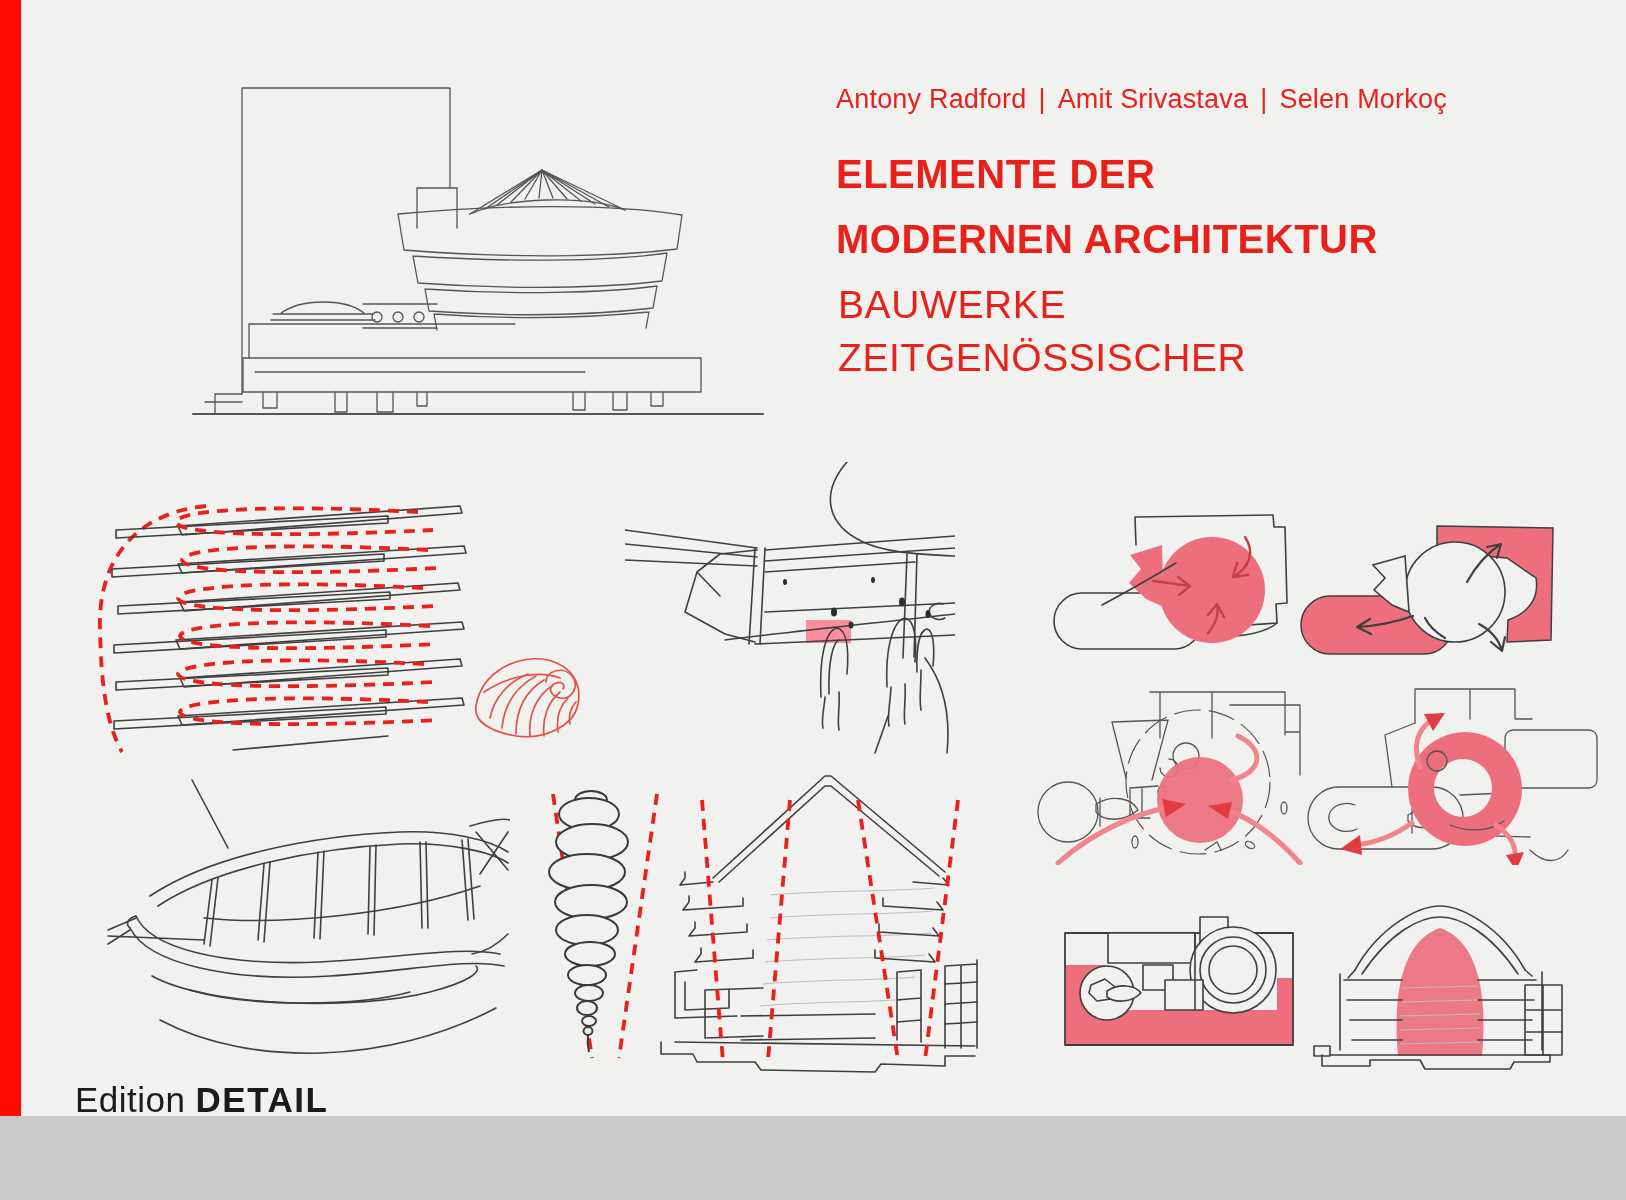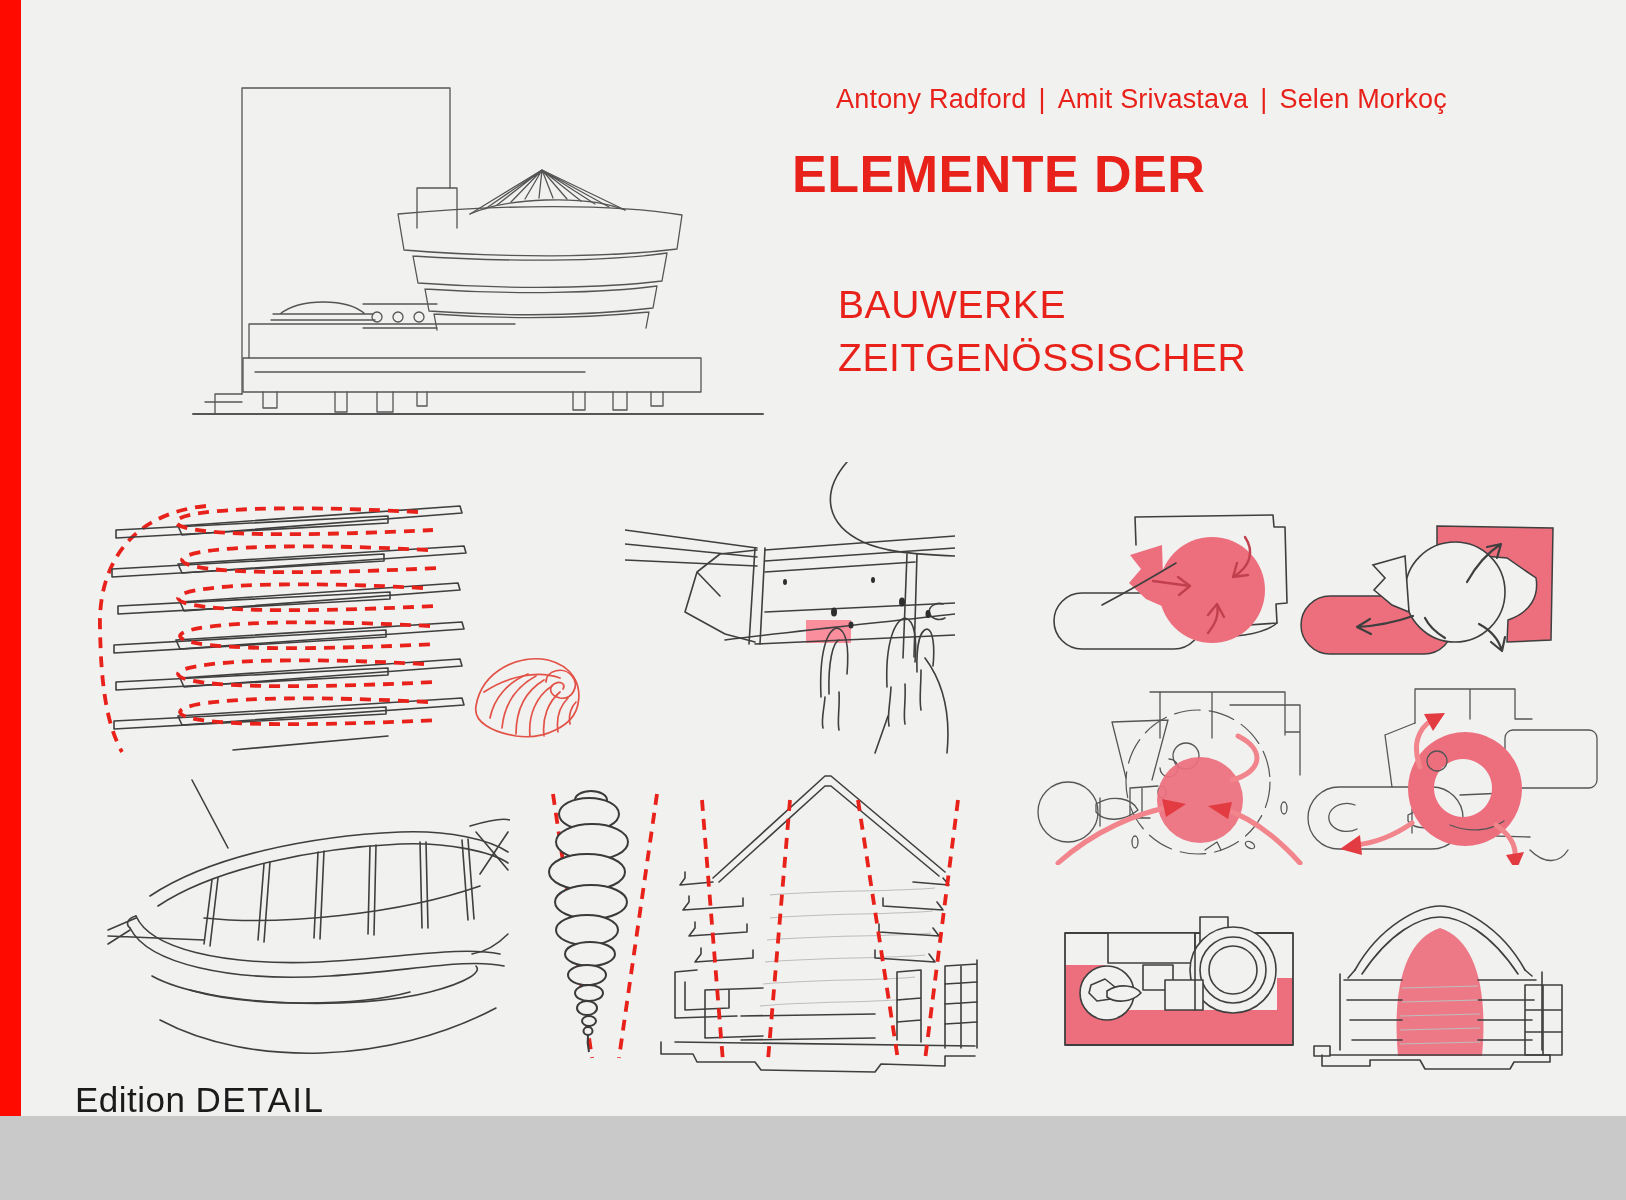--- a/index.html
+++ b/index.html
@@ -16,35 +16,35 @@
   }
   .abs{position:absolute;}
   
   #authors{
     left:836px;top:84px;
     font-size:27px;font-weight:400;color:var(--red,#e8221a);
     letter-spacing:0.2px;white-space:nowrap;
   }
   #authors .sep{padding:0 12px;font-weight:300;}
   #title{
-    left:792px;top:142px;
-    font-size:52px;line-height:65px;font-weight:700;
+    left:836px;top:142px;
+    font-size:40px;line-height:65px;font-weight:700;
     color:var(--red,#e8221a);letter-spacing:0.5px;white-space:nowrap;
   }
   #subtitle{
     left:838px;top:278px;
     font-size:39px;line-height:53px;font-weight:500;
     color:var(--red,#e8221a);letter-spacing:0.6px;white-space:nowrap;
   }
   
   #publisher{
     left:75px;top:1080px;font-size:35px;color:#1b1b1b;white-space:nowrap;
   }
   #publisher .ed{font-weight:400;letter-spacing:0.5px;}
-  #publisher .detail{font-weight:400;letter-spacing:1.5px;margin-left:10px;}
+  #publisher .detail{font-weight:700;letter-spacing:1.5px;margin-left:10px;}
   
   svg{display:block;}
   .ink{stroke:#3f3f3f;stroke-width:1.6;fill:none;stroke-linecap:round;stroke-linejoin:round;}
   .ink2{stroke:#555;stroke-width:1.3;fill:none;stroke-linecap:round;stroke-linejoin:round;}
   .faint{stroke:#bdbdbd;stroke-width:1.1;fill:none;}
   .reddash{stroke:var(--red,#e8221a);stroke-width:3.8;fill:none;stroke-dasharray:11 8;}
   .pink{fill:var(--pink,#ed6f7e);}
   .salmon{stroke:var(--salmon,#f2848b);stroke-width:5;fill:none;stroke-linecap:round;}
   .salmonhead{fill:#e23b41;}
   .shellred{stroke:var(--shellred,#e25247);stroke-width:1.7;fill:none;stroke-linecap:round;}
@@ -55,20 +55,21 @@
 
 <div id="cover" style="--bg: #f1f1f0; --stripe: #ff0a00; --red: #e8221a; --pink: #ed6f7e; --pink-light: #fb8e9c; --salmon: #f2848b; --shellred: #e25247;">
   <div id="spine"></div>
 
   <div class="abs" id="authors">
     <span>Antony Radford</span><span class="sep">|</span><span>Amit Srivastava</span><span class="sep">|</span><span>Selen Morkoç</span>
   </div>
 
   <div class="abs" id="title">
     <div>ELEMENTE DER</div>
+    <div>MODERNEN ARCHITEKTUR</div>
   </div>
 
   <div class="abs" id="subtitle">
     <div>BAUWERKE</div>
     <div>ZEITGENÖSSISCHER</div>
   </div>
 
   <div class="abs" id="publisher">
     <span class="ed">Edition</span><span class="detail">DETAIL</span>
   </div>

